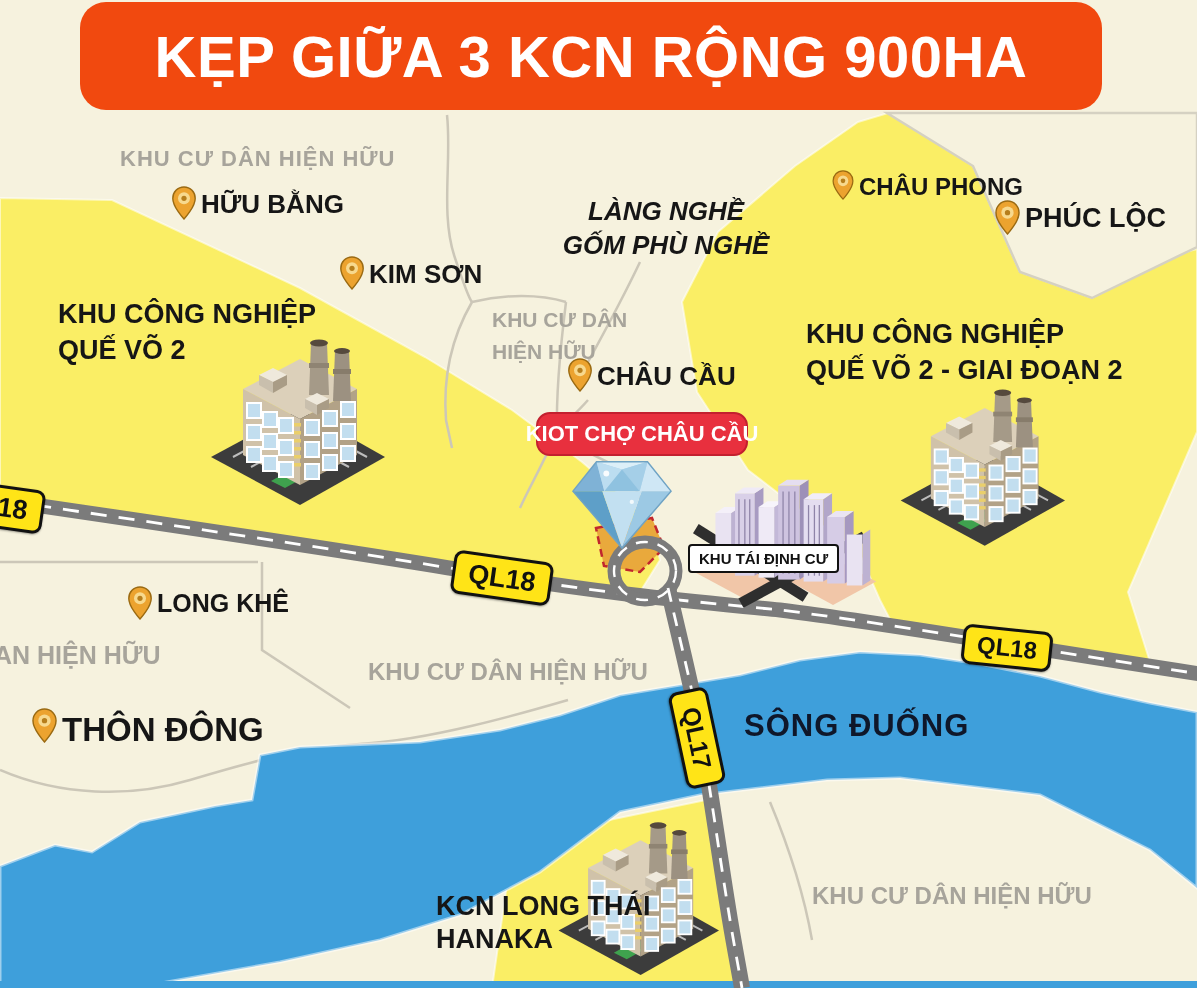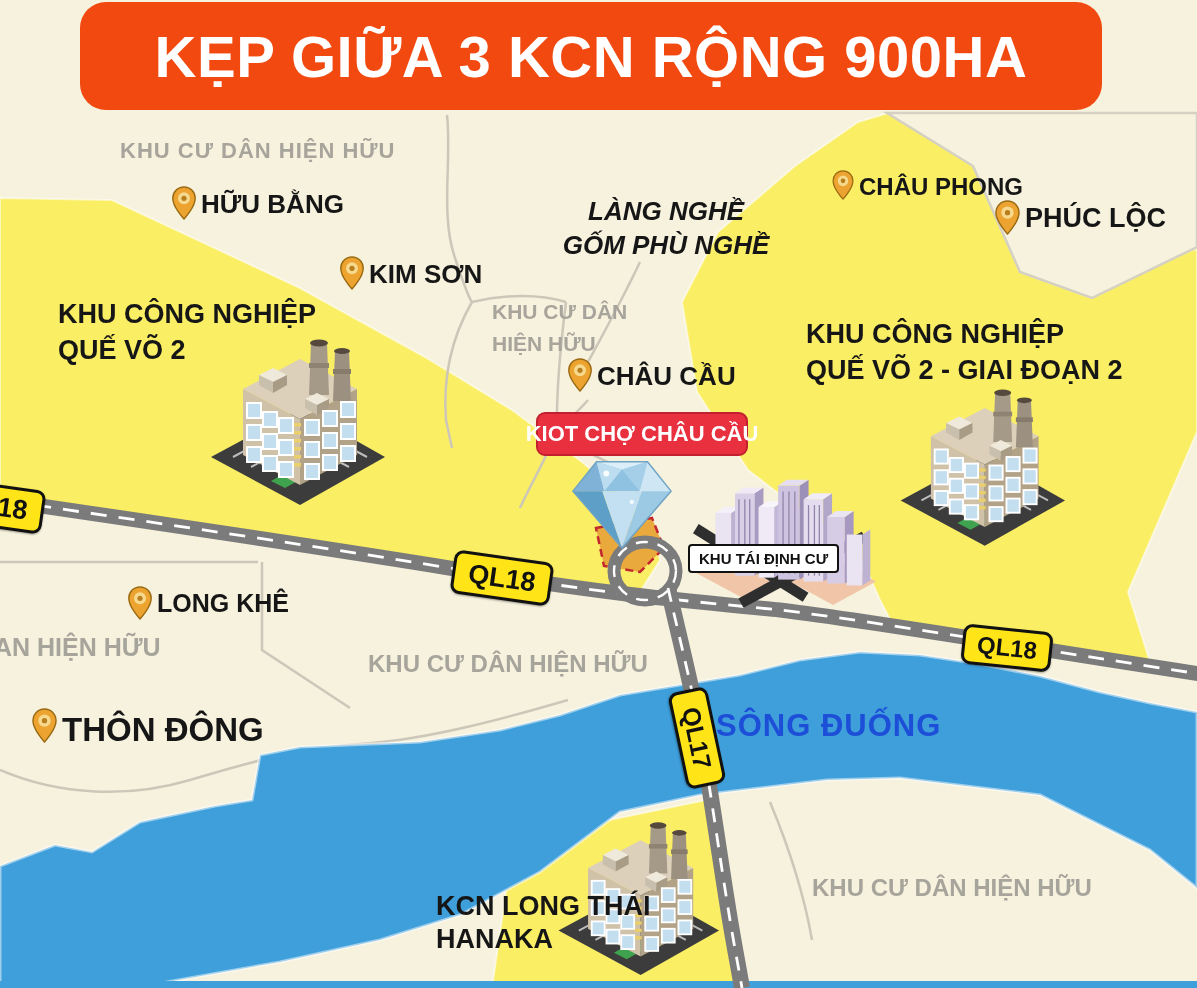--- a/index.html
+++ b/index.html
@@ -10,38 +10,38 @@
     --label-dark:#161616; --label-gray:#A7A49B; --plot-gold:#E9A93C;
     --plot-border-red:#C1272D;
   }
   html,body{margin:0;padding:0;background:#fff;}
   .stage{position:relative;width:1197px;height:988px;overflow:hidden;
     background:var(--map-bg);font-family:"Liberation Sans",sans-serif;padding-left:40px;}
   .stage svg{display:block}
   .base{position:absolute;left:0;top:0;}
   .abs{position:absolute;}
   .lbl{position:absolute;font-weight:bold;color:var(--label-dark);white-space:nowrap;line-height:1.2;}
-  .gray{color:var(--label-gray);}
+  .gray{color:var(--label-gray);margin-top:8px;}
   .center{text-align:center;}
   .italic{font-style:italic;}
   .place{position:absolute;display:flex;align-items:flex-start;gap:5px;
     font-weight:bold;color:var(--label-dark);white-space:nowrap;}
   .place .ptxt{margin-top:3px;}
   .banner{position:absolute;left:80px;top:2px;width:1022px;height:108px;
     background:var(--banner-bg);border-radius:26px;display:flex;align-items:center;justify-content:center;}
   .banner span{color:var(--banner-text-color);font-size:58px;font-weight:bold;letter-spacing:0.5px;white-space:nowrap;}
   .badge{position:absolute;background:var(--badge-yellow);border:3px solid var(--badge-border);
     border-radius:9px;color:#111;font-weight:bold;display:flex;align-items:center;justify-content:center;
     box-shadow:0 1px 2px rgba(0,0,0,.35);}
   .kiot{position:absolute;left:536px;top:412px;width:208px;height:40px;
     background:var(--kiot-badge-red);color:#fff;font-weight:bold;font-size:22px;
-    border-radius:9px;border:2px solid #C3202F;display:flex;align-items:center;justify-content:center;white-space:nowrap;}
+    border-radius:14px;border:2px solid #C3202F;display:flex;align-items:center;justify-content:center;white-space:nowrap;}
   .resettle{position:absolute;left:688px;top:544px;background:#fff;border:2.5px solid #111;
     border-radius:4px;color:#111;font-weight:bold;font-size:15px;padding:4px 9px;white-space:nowrap;}
-  .river-name{position:absolute;left:716px;top:708px;color:#1d4ed8;font-weight:bold;
+  .river-name{position:absolute;left:744px;top:708px;color:#0f172a;font-weight:bold;
     font-size:31px;letter-spacing:1px;white-space:nowrap;}
 </style>
 </head>
 <body>
 
 <div class="stage">
 
   <svg class="base" width="1197" height="988" viewBox="0 0 1197 988">
 
     <rect x="0" y="0" width="1197" height="988" style="fill:var(--map-bg)"></rect>

